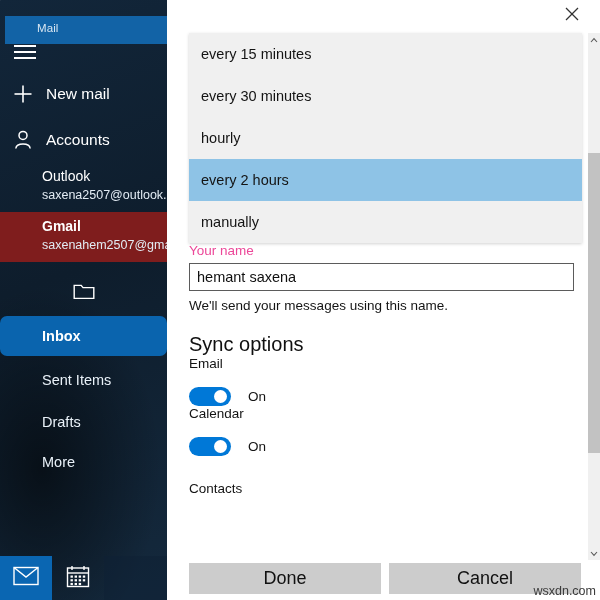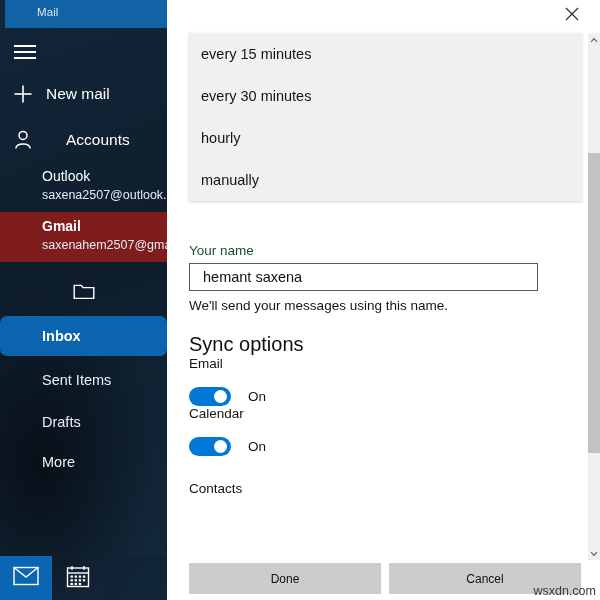--- a/index.html
+++ b/index.html
@@ -36,21 +36,21 @@
     background:
       linear-gradient(123deg, rgba(255,255,255,0.035) 0 1px, transparent 1px 42px),
       linear-gradient(112deg, rgba(255,255,255,0.028) 0 1px, transparent 1px 71px),
       radial-gradient(ellipse 170px 260px at 25% 78%, rgba(0,0,0,0.55), transparent 70%),
       linear-gradient(160deg, #12263a 0%, #0e1d2c 45%, #14293d 100%);
     pointer-events: none;
   }
 
   .mail-titlebar {
     position: absolute;
-    left: 5px; top: 0;
+    left: 5px; top: 16px;
     width: 162px;
     height: 28px;
     background: #1263a6;
     z-index: 4;
   }
   .mail-titlebar .tb-text {
     position: absolute;
     left: 32px; top: 6px;
     font-size: 11.5px;
     color: #d8e6f2;
@@ -222,31 +222,31 @@
   .dd-item.selected { background: #8ec3e6; }
 
   .form-area {
     position: absolute;
     left: 22px; top: 243px;
     width: 393px;
   }
 
   .field-label {
     font-size: 13.5px;
-    color: #14532d;
+    color: #ec4899;
     margin-bottom: 5px;
   }
   .text-input {
-    width: 349px;
+    width: 385px;
     height: 28px;
     border: 1px solid #5b5b5b;
     background: #ffffff;
     font-size: 14.5px;
     color: #101010;
-    padding: 0 13px;
+    padding: 0 7px;
     box-sizing: border-box;
     outline: none;
     font-family: "Liberation Sans", sans-serif;
   }
   .helper-text {
     font-size: 13.5px;
     color: #141414;
     margin-top: 7px;
   }
   .section-title {
@@ -295,21 +295,21 @@
     top: 563px;
     width: 393px;
     display: flex;
     gap: 8px;
   }
   .action-btn {
     width: 192px;
     height: 31px;
     background: #cccccc;
     border: none;
-    font-size: 12px;
+    font-size: 18px;
     color: #111111;
     font-family: "Liberation Sans", sans-serif;
     cursor: pointer;
     display: flex;
     align-items: center;
     justify-content: center;
   }
 
   
   .scrollbar {
@@ -376,21 +376,21 @@
       <div class="nav-row" style="top:44px;height:44px;">
         <span class="nav-ico">
           <svg width="22" height="22" viewBox="0 0 22 22" aria-hidden="true">
             <line x1="11" y1="2.5" x2="11" y2="19.5" stroke="#ffffff" stroke-width="1.6"></line>
             <line x1="2.5" y1="11" x2="19.5" y2="11" stroke="#ffffff" stroke-width="1.6"></line>
           </svg>
         </span>
         <span class="nav-label">New mail</span>
       </div>
 
-      <div class="nav-row" style="top:90px;height:44px;gap:20px;">
+      <div class="nav-row" style="top:90px;height:44px;">
         <span class="nav-ico">
           <svg width="22" height="22" viewBox="0 0 22 22" aria-hidden="true">
             <circle cx="11" cy="6.4" r="4" fill="none" stroke="#ffffff" stroke-width="1.5"></circle>
             <path d="M3.8 19.5 C4.6 13.6 17.4 13.6 18.2 19.5" fill="none" stroke="#ffffff" stroke-width="1.5"></path>
           </svg>
         </span>
         <span class="nav-label">Accounts</span>
       </div>
 
       <div class="acct-row" style="top:136px;height:44px;padding-top:3px;">
@@ -476,20 +476,23 @@
     <div class="dropdown">
       <div class="dd-item">
         <span>every 15 minutes</span>
       </div>
       <div class="dd-item">
         <span>every 30 minutes</span>
       </div>
       <div class="dd-item">
         <span>hourly</span>
       </div>
+      <div class="dd-item selected">
+        <span>every 2 hours</span>
+      </div>
       <div class="dd-item">
         <span>manually</span>
       </div>
     </div>
 
     <div class="form-area">
 
       <div class="field-label">Your name</div>
       <input class="text-input" type="text" value="hemant saxena" style="">
       <div class="helper-text">We'll send your messages using this name.</div>

